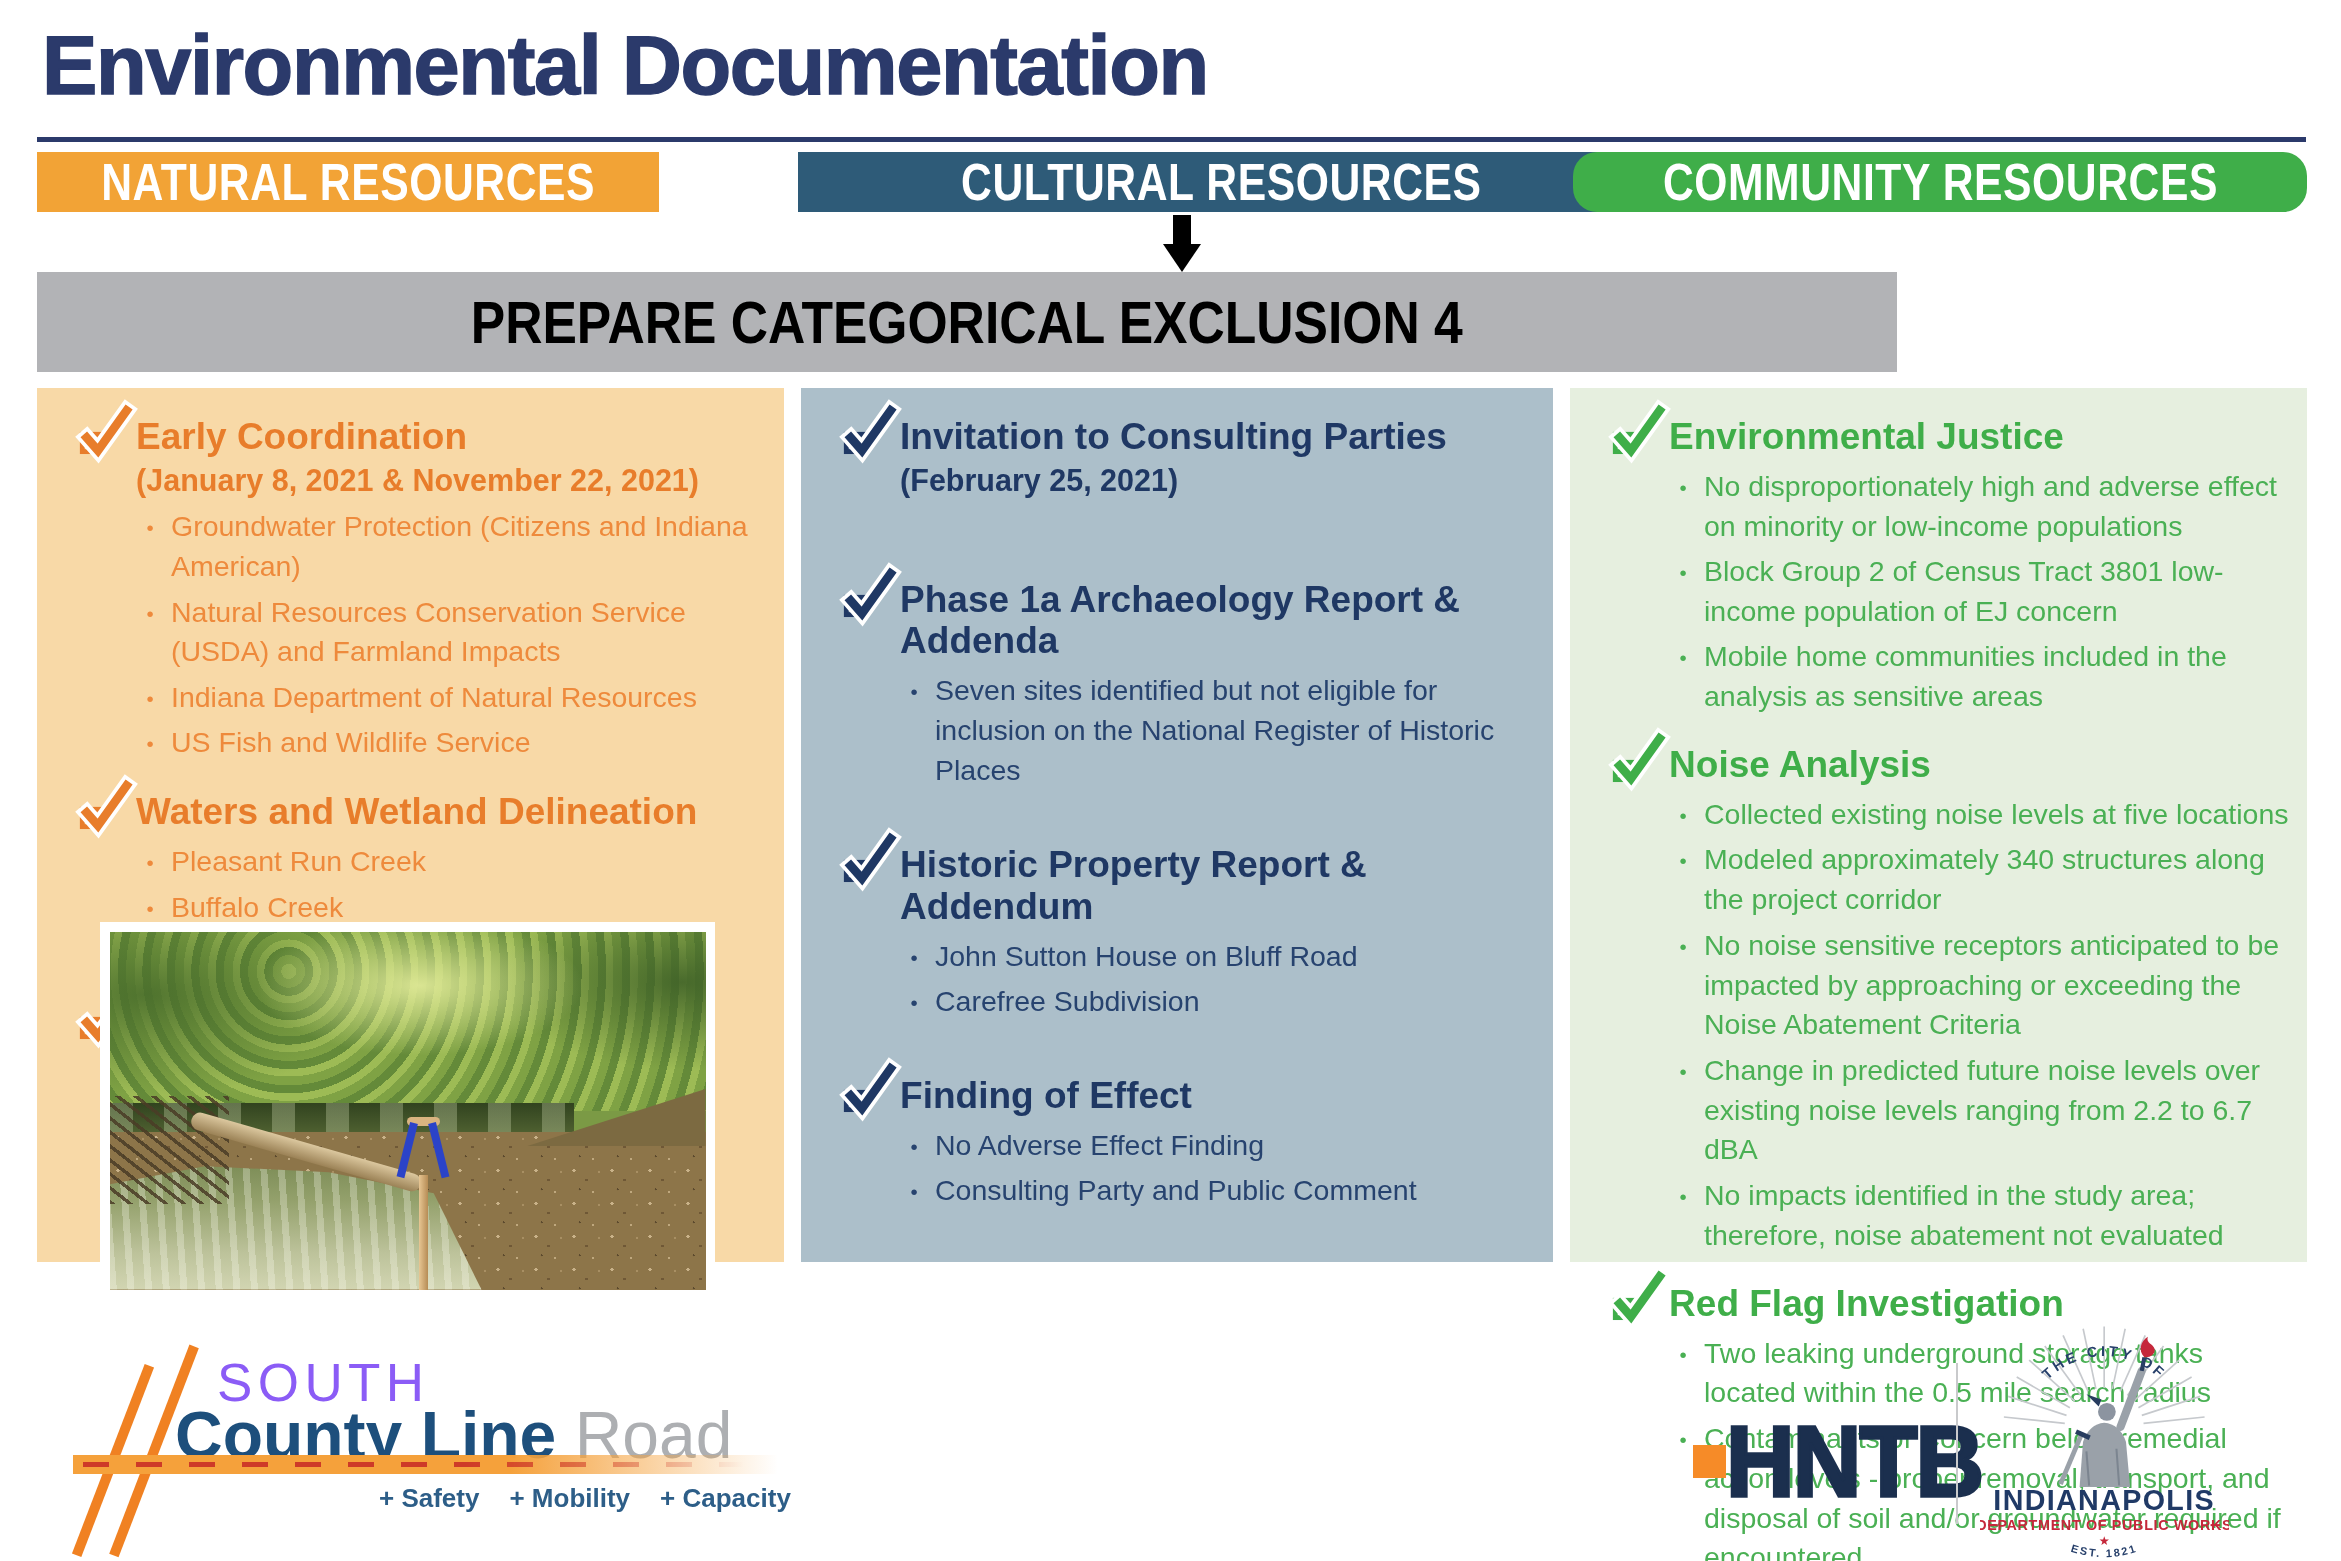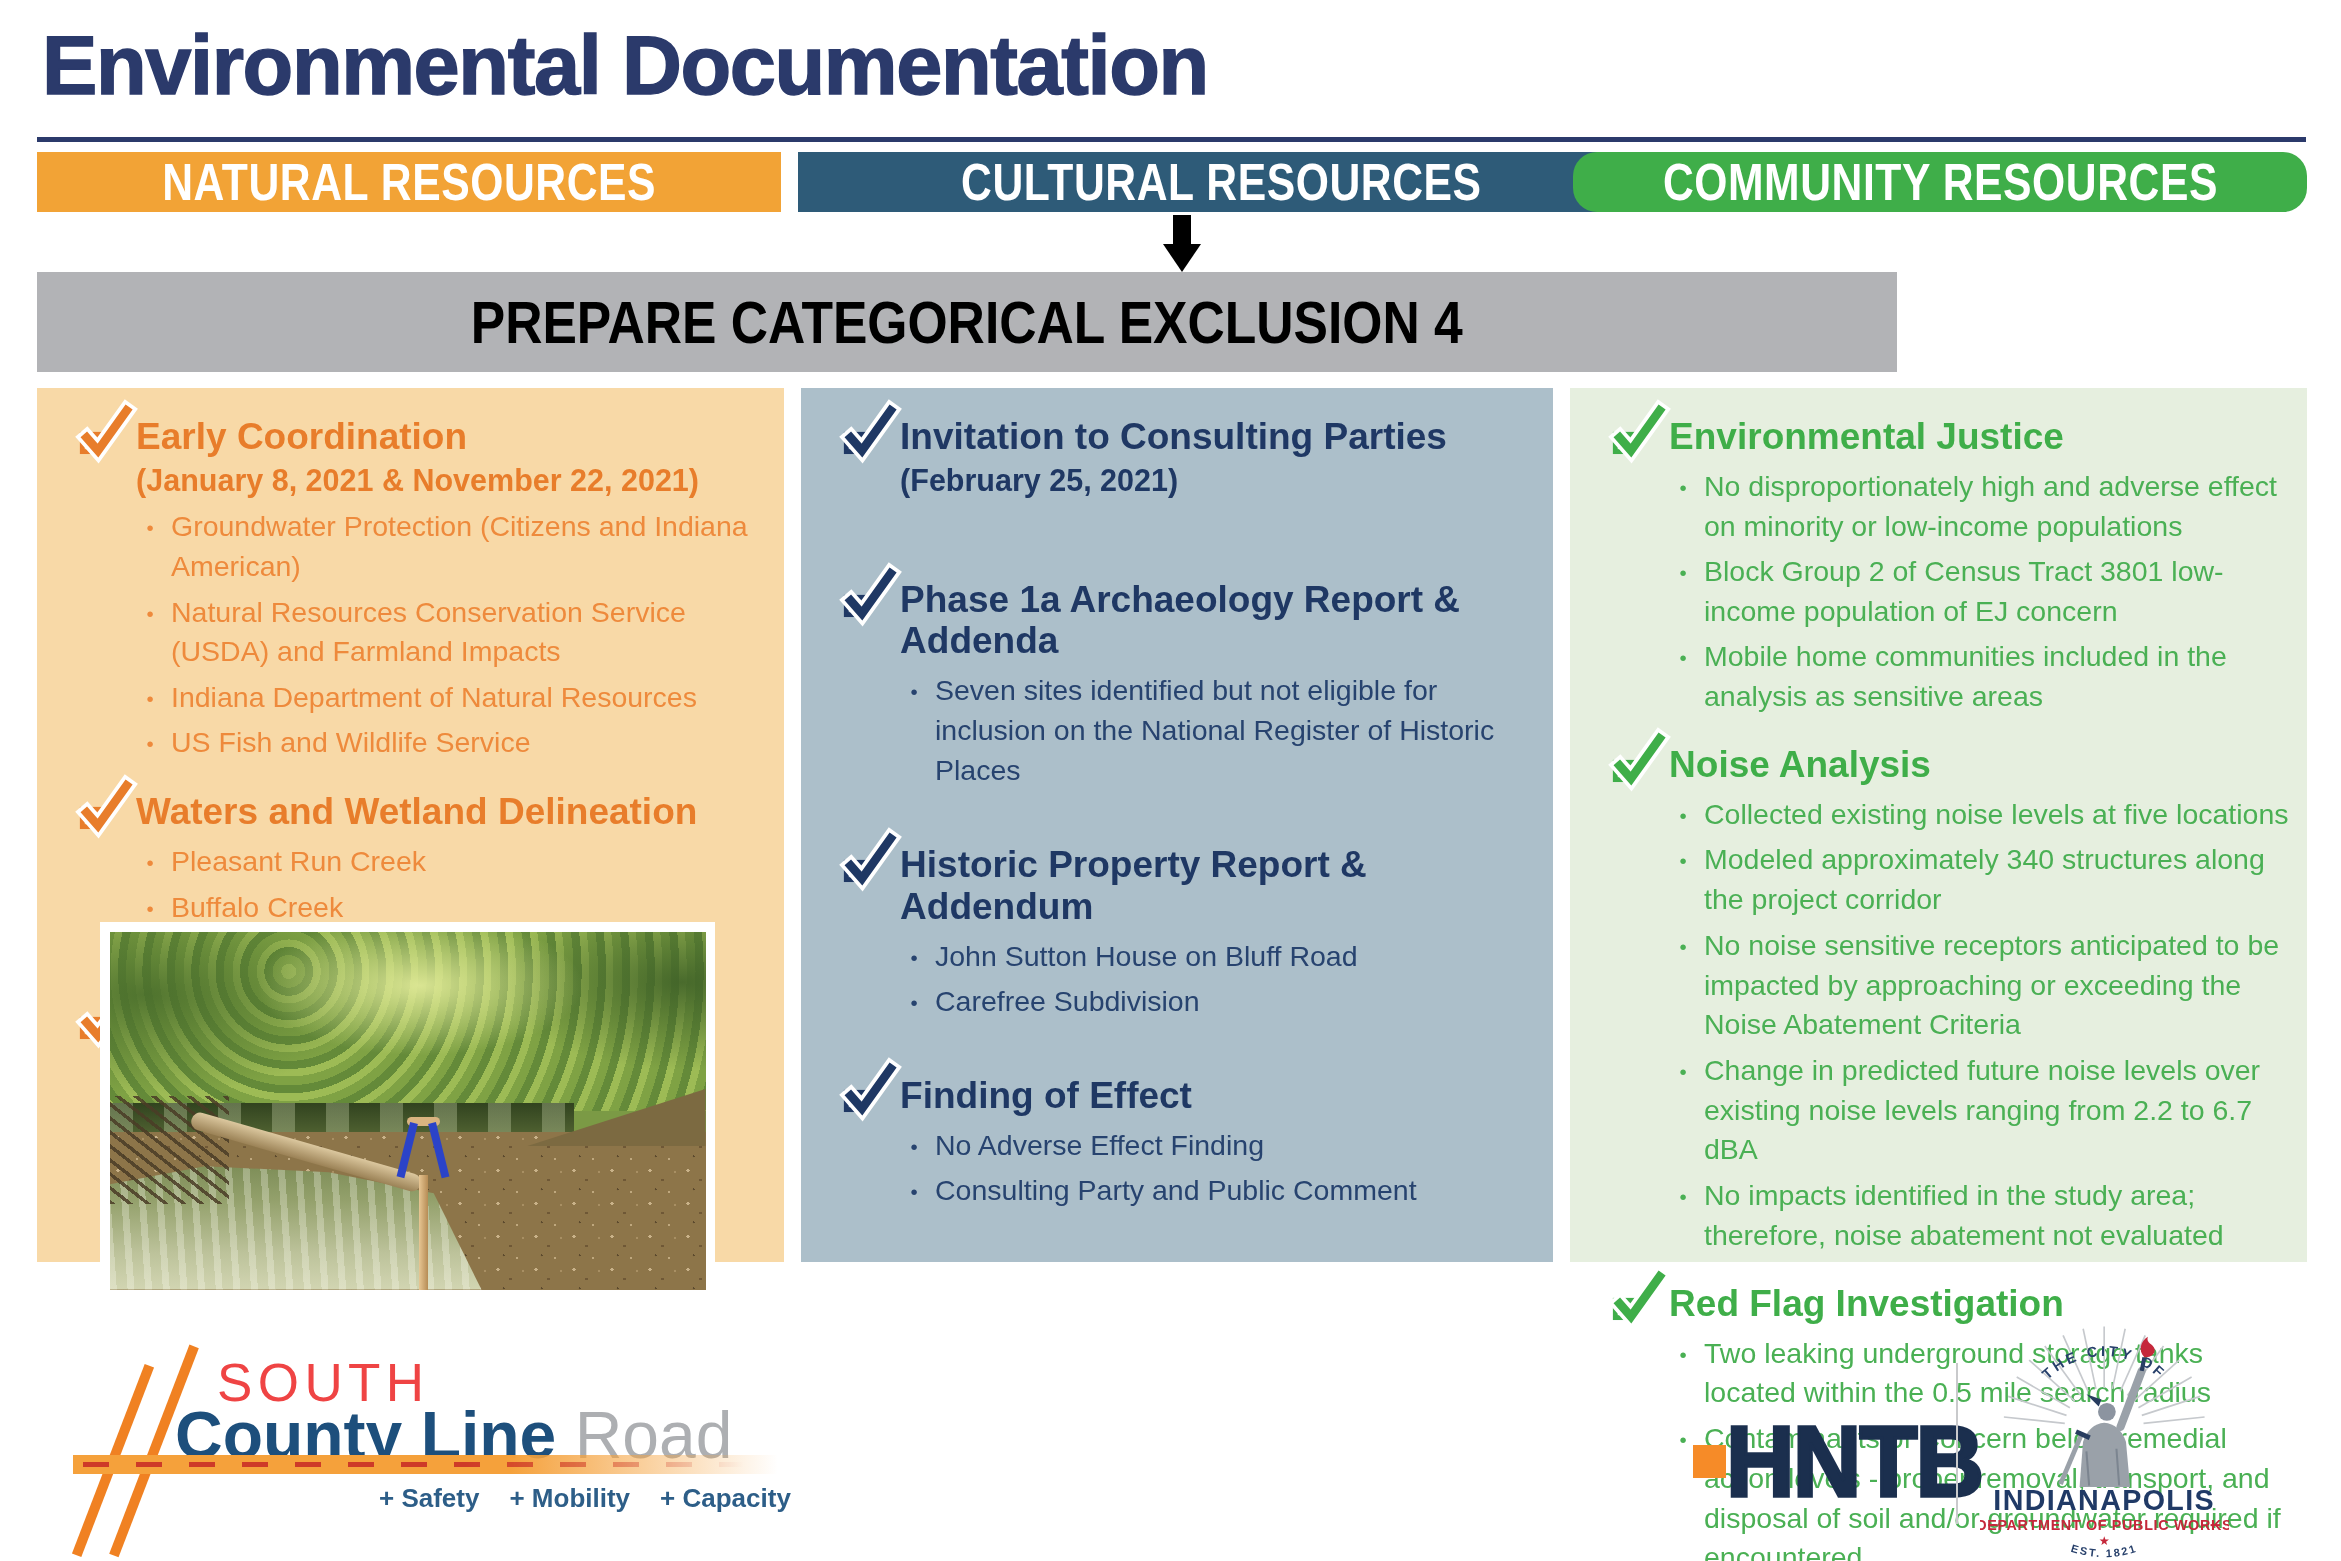--- a/index.html
+++ b/index.html
@@ -12,21 +12,21 @@
   
   #page-title{
     left:42px;top:17.6px;font-size:83px;font-weight:700;color:#2B3A6B;
     letter-spacing:-1.4px;-webkit-text-stroke:1.4px #2B3A6B;white-space:nowrap;
   }
   #title-rule{left:37px;top:137px;width:2269px;height:4.7px;background:#2B3A6B;}
 
   
   .hdr{top:152px;height:60px;display:flex;align-items:center;justify-content:center;color:#fff;}
   .hdr span{display:inline-block;font-size:52px;font-weight:700;transform:scaleX(.82);white-space:nowrap;letter-spacing:0.7px;}
-  #hdr-natural{left:37px;width:744px;background:#F2A336;}
+  #hdr-natural{left:37px;width:622px;background:#F2A336;}
   #hdr-cultural{left:798px;width:846px;background:#2E5B78;}
   #hdr-community{left:1573px;width:734px;background:#3FAE49;border-radius:24px;}
 
   
   #flow-arrow{left:1163px;top:215px;width:38px;height:57px;}
   #flow-arrow .shaft{position:absolute;left:10.2px;top:0;width:17.6px;height:28.5px;background:#000;}
   #flow-arrow .head{position:absolute;left:0;top:28.5px;width:0;height:0;
     border-left:19px solid transparent;border-right:19px solid transparent;border-top:28.5px solid #000;}
 
   
@@ -103,21 +103,21 @@
   .ph-shovel .grip{position:absolute;top:0;left:5.4px;width:33px;height:9.5px;border-radius:4.7px;background:#d9b480;}
   .ph-shovel .yoke-l{position:absolute;top:6.8px;left:8.1px;width:8.1px;height:56px;background:#2b43c8;transform:rotate(14deg);transform-origin:top center;}
   .ph-shovel .yoke-r{position:absolute;top:6.8px;right:8.1px;width:8.1px;height:56px;background:#2b43c8;transform:rotate(-14deg);transform-origin:top center;}
   .ph-shovel .shaft{position:absolute;top:58px;left:17.6px;width:8.8px;height:115px;background:linear-gradient(90deg,#e7c693,#b68c55);}
 
   
   #sclr{left:73px;top:1347px;width:718px;height:197px;}
   .slash{position:absolute;width:10.2px;background:#F08122;transform:rotate(21deg);}
   #slash-a{left:35px;top:12.2px;height:203px;}
   #slash-b{left:76px;top:-8.1px;height:224px;}
-  #sclr-south{position:absolute;left:144px;top:5.4px;font-size:53px;color:#ef4444;letter-spacing:5.4px;}
+  #sclr-south{position:absolute;left:144px;top:5.4px;font-size:53px;color:#8b5cf6;letter-spacing:5.4px;}
   #sclr-line2{position:absolute;left:102px;top:50px;font-size:66px;white-space:nowrap;}
   #sclr-countyline{color:#1D4F7C;font-weight:700;}
   #sclr-road-word{color:#ADAFB2;font-weight:400;}
   #sclr-roadbar{position:absolute;left:0;top:108px;width:705px;height:19px;
     background:linear-gradient(90deg,#F5A13B 0%,#F5A13B 62%,rgba(245,161,59,0) 100%);}
   #sclr-roadbar::before{content:"";position:absolute;left:9.5px;top:6.8px;height:5.4px;right:0;
     background:repeating-linear-gradient(90deg,#CE3A28 0 26px, transparent 26px 53px);
     -webkit-mask-image:linear-gradient(90deg,#000 55%,transparent 95%);
     mask-image:linear-gradient(90deg,#000 55%,transparent 95%);}
   #sclr-tags{position:absolute;left:306px;top:136px;display:flex;gap:30px;

